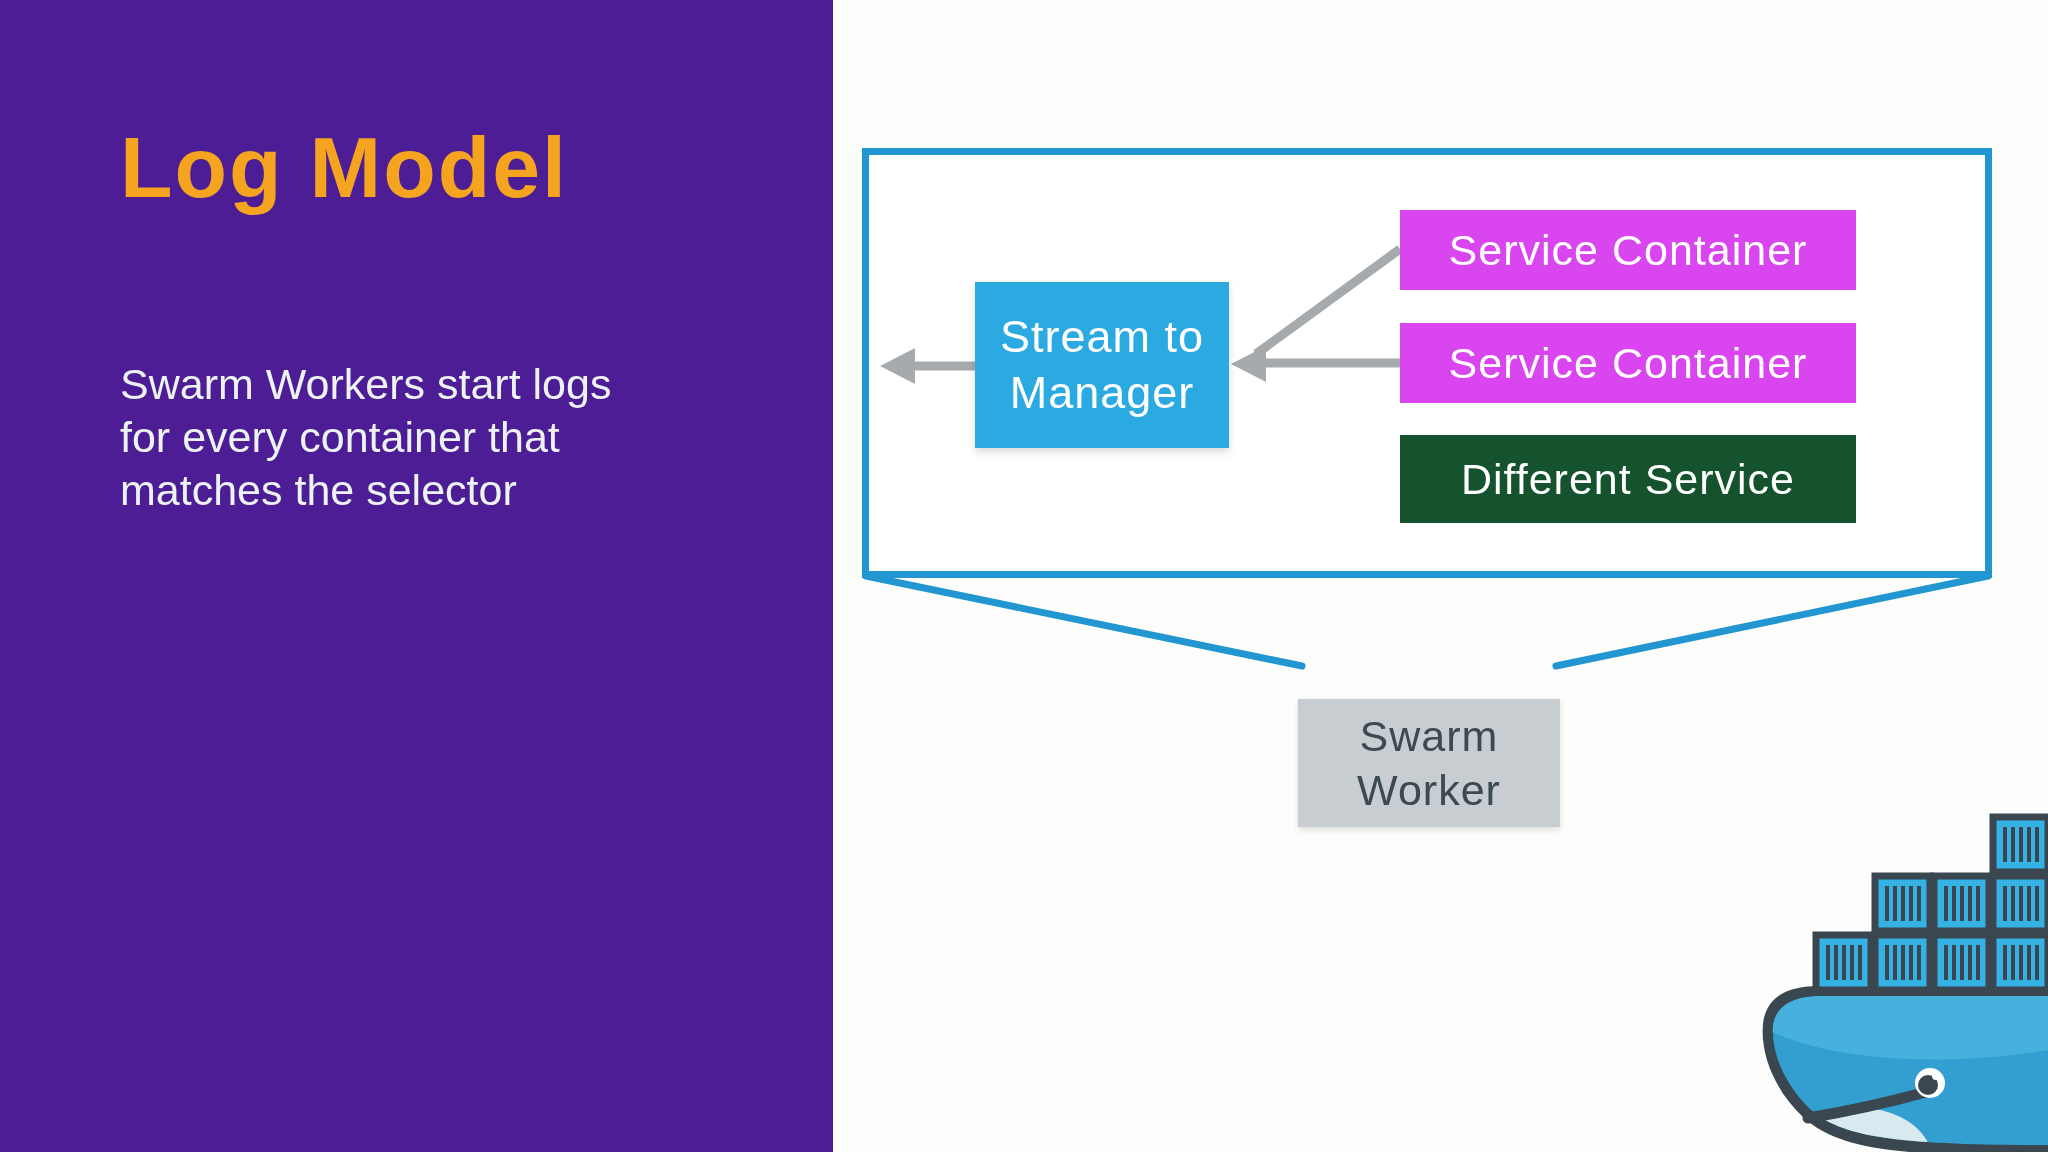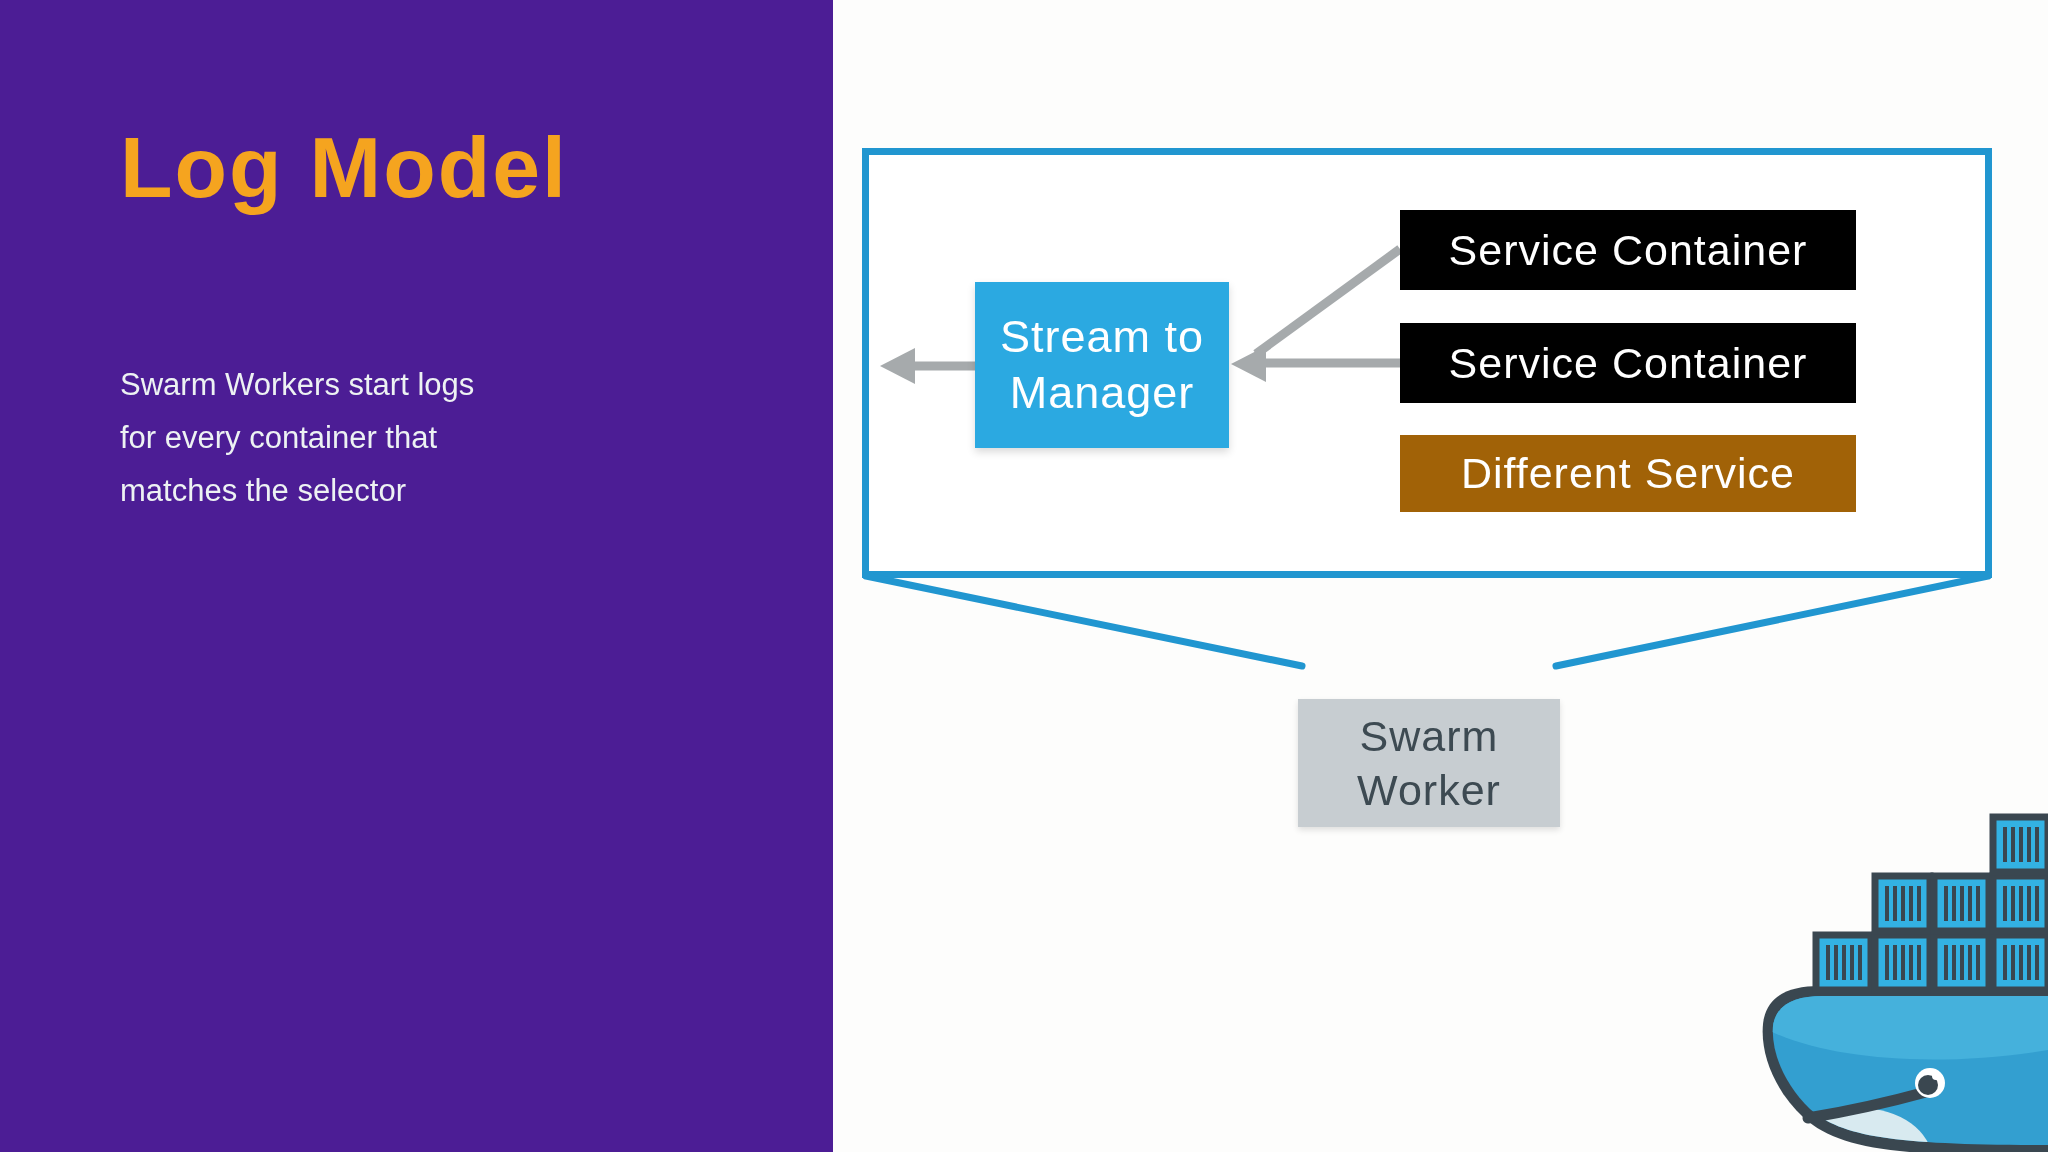--- a/index.html
+++ b/index.html
@@ -17,21 +17,21 @@
     position: absolute; left: 0; top: 0; width: 833px; height: 1152px;
     background: #4c1d95;
   }
   .slide-title {
     position: absolute; left: 120px; top: 118px;
     font-size: 86px; font-weight: 700; letter-spacing: 2px;
     color: #F5A41F; white-space: nowrap;
   }
   .body-copy {
     position: absolute; left: 120px; top: 358px; width: 620px;
-    color: #EDF2F3; font-size: 31px; line-height: 53px;
+    color: #EDF2F3; font-size: 43px; line-height: 53px;
   }
   .body-copy p { white-space: pre-line; }
   .body-copy p + p { margin-top: 52px; }
 
   
   .outer-rect {
     position: absolute; left: 862px; top: 148px; width: 1130px; height: 430px;
     border: 7px solid #2196D0; background: #FFFFFF;
   }
   .lines-layer {
@@ -42,25 +42,25 @@
     position: absolute; display: flex; align-items: center; justify-content: center;
     text-align: center; color: #FFFFFF; letter-spacing: 1px;
   }
   .stream-box {
     left: 975px; top: 282px; width: 254px; height: 166px;
     background: #2BA9E1; font-size: 45px; line-height: 56px; white-space: pre-line;
     box-shadow: 0 4px 8px rgba(0,0,0,0.15);
   }
   .service-box {
     left: 1400px; width: 456px; height: 80px; font-size: 43px;
-    background: #000000;
+    background: #d946ef;
   }
   .service-1 { top: 210px; }
   .service-2 { top: 323px; }
-  .different-box { top: 435px; height: 77px; background: #a16207; }
+  .different-box { top: 435px; height: 88px; background: #14532d; }
   .worker-box {
     left: 1298px; top: 663px; width: 262px; height: 128px;
     background: #C7CDD1; color: #3D4A52; font-size: 43px; line-height: 54px;
     white-space: pre-line; box-shadow: 0 3px 6px rgba(0,0,0,0.12); margin-top: 36px;
   }
 
   .docker-logo {
     position: absolute; left: 1748px; top: 800px; width: 300px; height: 352px;
   }
 </style>

